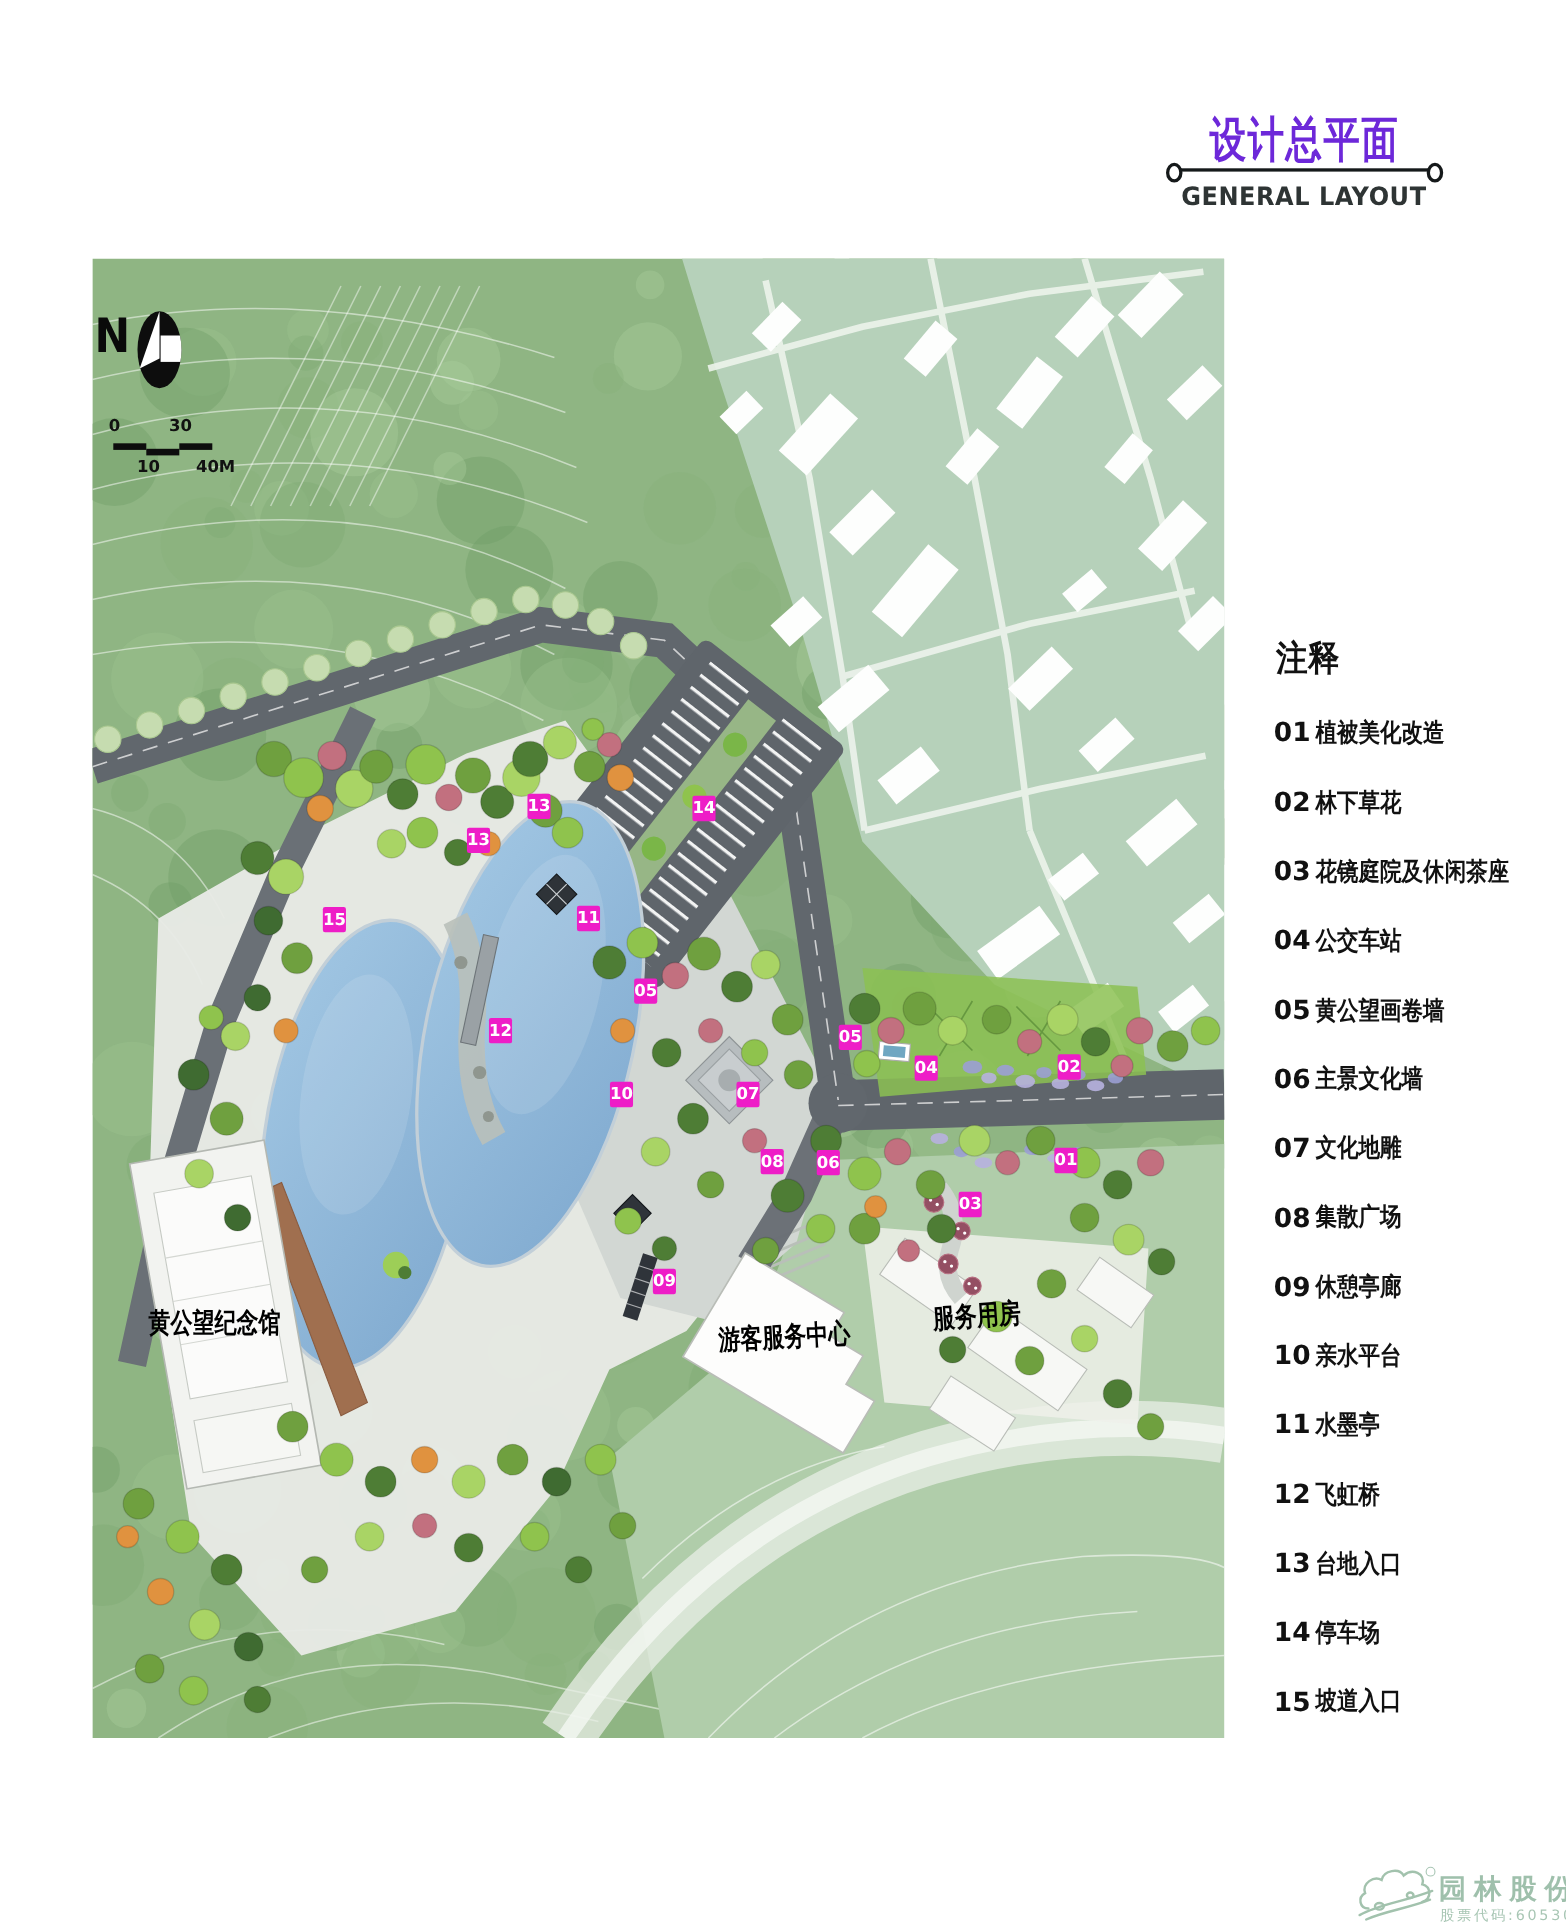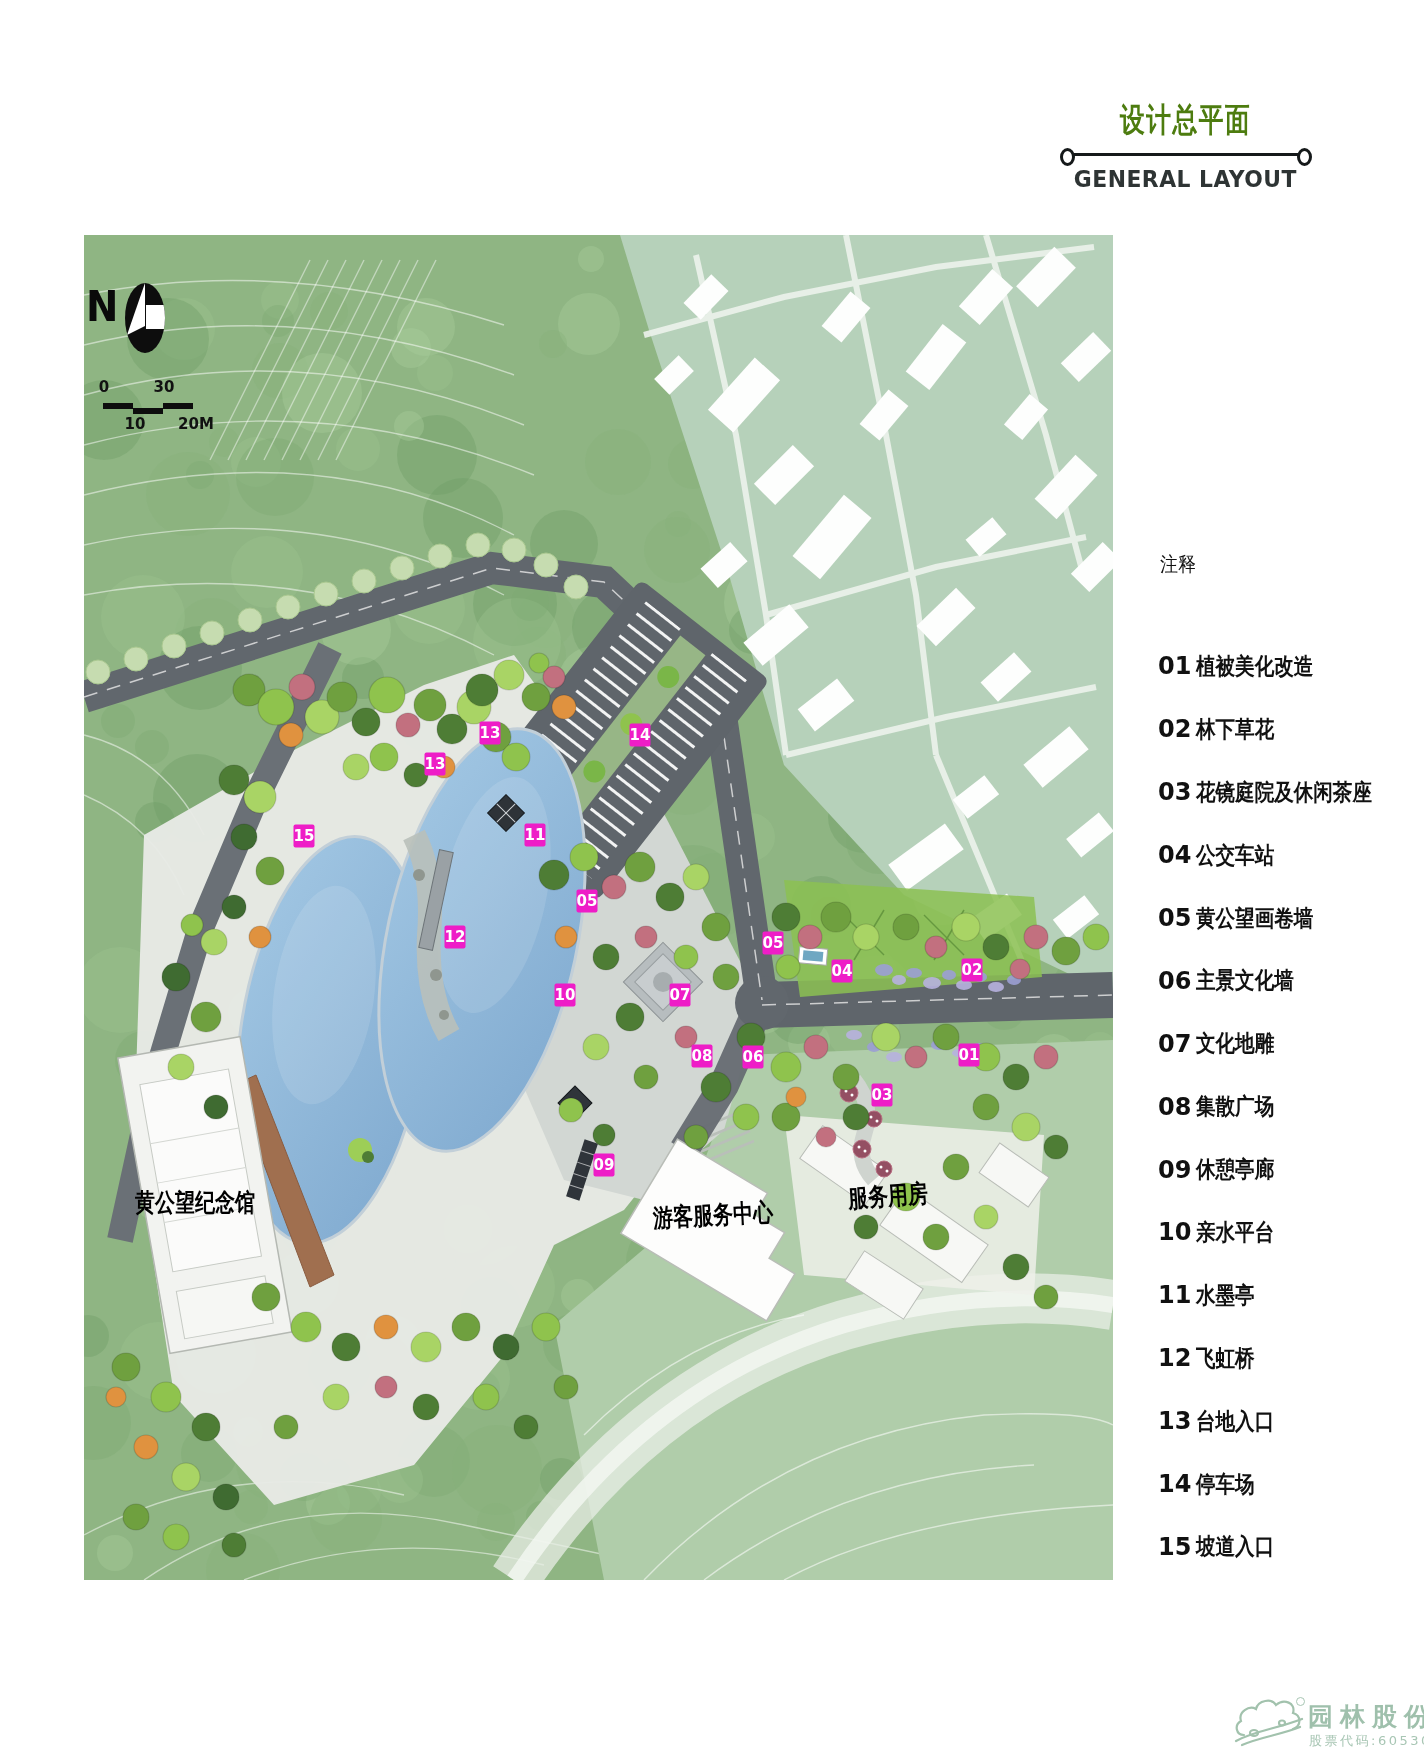--- a/index.html
+++ b/index.html
@@ -1,29 +1,29 @@
 <!DOCTYPE html>
 <html><head>
 <meta charset="utf-8">
 <style>
   html,body{margin:0;padding:0;background:#fff;}
   .sheet{position:relative;width:1424px;height:1754px;background:#fff;overflow:hidden;
          font-family:"DejaVu Sans","Liberation Sans",sans-serif;}
   
   .title-zh{position:absolute;left:1068px;top:98px;width:235px;text-align:center;
-            font-size:33px;font-weight:bold;color:#4d7c0f;white-space:nowrap;}
+            font-size:44px;font-weight:bold;color:#6d28d9;white-space:nowrap;}
   .title-zh span{display:inline-block;transform:scaleX(.75);letter-spacing:2px;}
   .title-line{position:absolute;left:1068px;top:153px;width:233px;height:3px;background:#15191a;}
   .title-dot{position:absolute;width:9px;height:12px;border:3px solid #15191a;border-radius:50%;
              background:#fff;top:148px;}
   .title-en{position:absolute;left:1068px;top:166px;width:235px;text-align:right;
             font-size:23px;font-weight:600;color:#2e3434;letter-spacing:.5px;}
   .title-en span{display:inline-block;transform:scaleX(.95);}
   
-  .legend-header{position:absolute;left:1160px;top:551px;font-size:20px;font-weight:normal;color:#111;}
+  .legend-header{position:absolute;left:1160px;top:577px;font-size:32px;font-weight:bold;color:#111;}
   .legend-header span{display:inline-block;transform:scaleX(.9);transform-origin:left center;}
   .legend{position:absolute;left:1158px;top:635px;width:266px;}
   .lg-row{display:flex;align-items:center;height:62.9px;}
   .lg-num{width:38px;font-size:24px;font-weight:bold;color:#111;flex:none;}
   .lg-text{font-size:23px;font-weight:bold;color:#111;white-space:nowrap;
            transform:scaleX(.85);transform-origin:left center;}
   
   .map{position:absolute;left:84px;top:235px;width:1029px;height:1345px;}
   .map svg{position:absolute;left:0;top:0;}
   .north-n{position:absolute;left:2px;top:46px;font-size:43px;font-weight:bold;color:#0a0a0a;
@@ -787,21 +787,21 @@
         <rect x="19" y="168" width="30" height="6" fill="#0d0d0d"></rect>
         <rect x="49" y="173" width="30" height="6" fill="#0d0d0d"></rect>
         <rect x="79" y="168" width="30" height="6" fill="#0d0d0d"></rect>
       </g>
     </svg>
 
     <div class="north-n">N</div>
     <div class="scale-lab" style="left:20px;top:152px">0</div>
     <div class="scale-lab" style="left:80px;top:152px">30</div>
     <div class="scale-lab" style="left:51px;top:189px">10</div>
-    <div class="scale-lab" style="left:112px;top:189px">20M</div>
+    <div class="scale-lab" style="left:112px;top:189px">40M</div>
 
     <div class="map-label" style="left:111px;top:967px;transform:translate(-50%,-50%) scaleX(.8)">黄公望纪念馆</div>
     <div class="map-label" style="left:629px;top:980px;transform:translate(-50%,-50%) rotate(-3deg) scaleX(.8)">游客服务中心</div>
     <div class="map-label" style="left:804px;top:961px;transform:translate(-50%,-50%) rotate(-4deg) scaleX(.8)">服务用房</div>
 
     <div id="markers">
         <div class="mk" style="left: 406px; top: 498px;">13</div>
         <div class="mk" style="left: 556px; top: 500px;">14</div>
         <div class="mk" style="left: 351px; top: 529px;">13</div>
         <div class="mk" style="left: 220px; top: 601px;">15</div>

